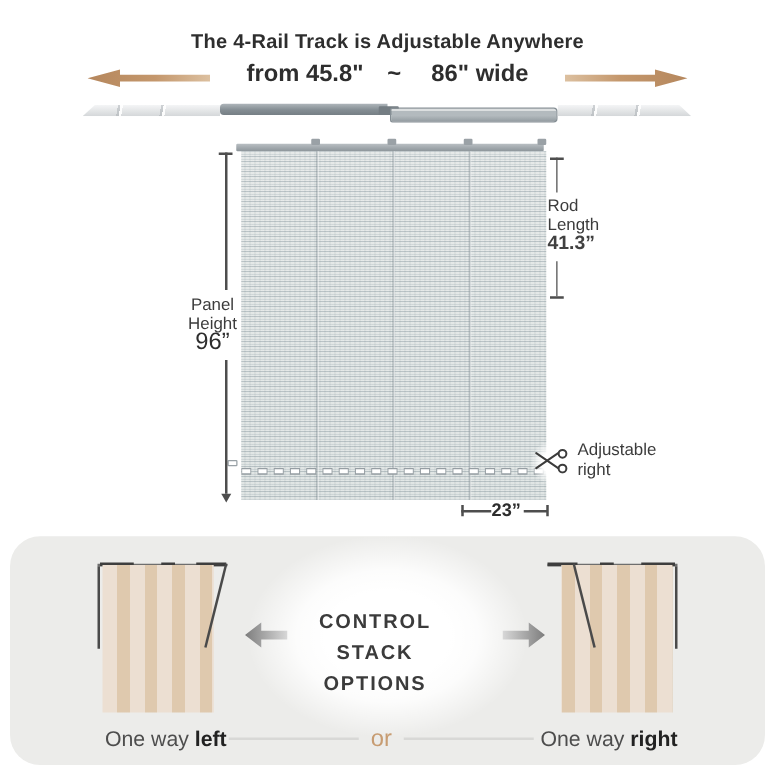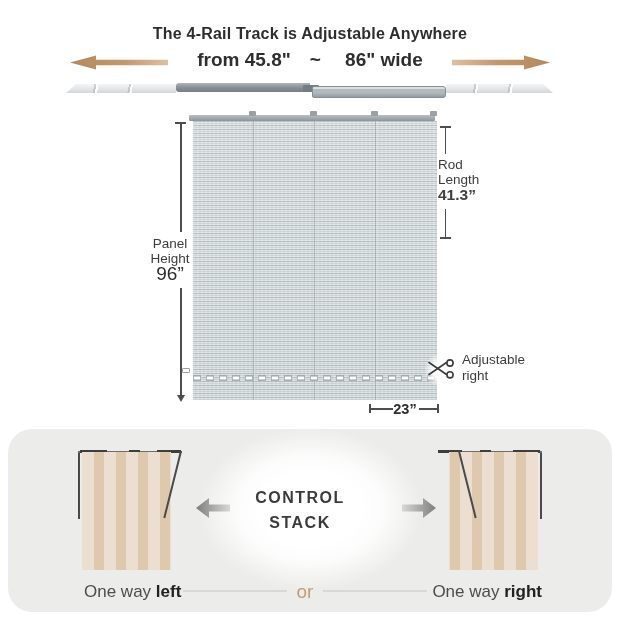--- a/index.html
+++ b/index.html
@@ -179,20 +179,21 @@
 <div class="abs dimline" id="bw-lineL"></div>
 <div class="abs" id="bw-label">23”</div>
 <div class="abs dimline" id="bw-lineR"></div>
 <div class="abs dimline" id="bw-tickR"></div>
 
 <div class="abs" id="stack-card"></div>
 <div class="abs" id="glow"></div>
 <div class="abs" id="stack-heading">
   <div>CONTROL</div>
   <div>STACK</div>
+  <div>OPTIONS</div>
 </div>
 
 <div class="abs rail-line" style="left:78px;width:104px"></div>
 <div class="abs rail-thick" style="left:80px;width:27px"></div>
 <div class="abs rail-thick" style="left:129px;width:11px"></div>
 <div class="abs rail-thick" style="left:157px;width:24px"></div>
 <div class="abs curtain" id="curtainL"></div>
 <div class="abs diag-vline" style="left:78px"></div>
 <div class="abs diag-slant" id="slantL"></div>
 <div class="abs" id="stackArrowL">

